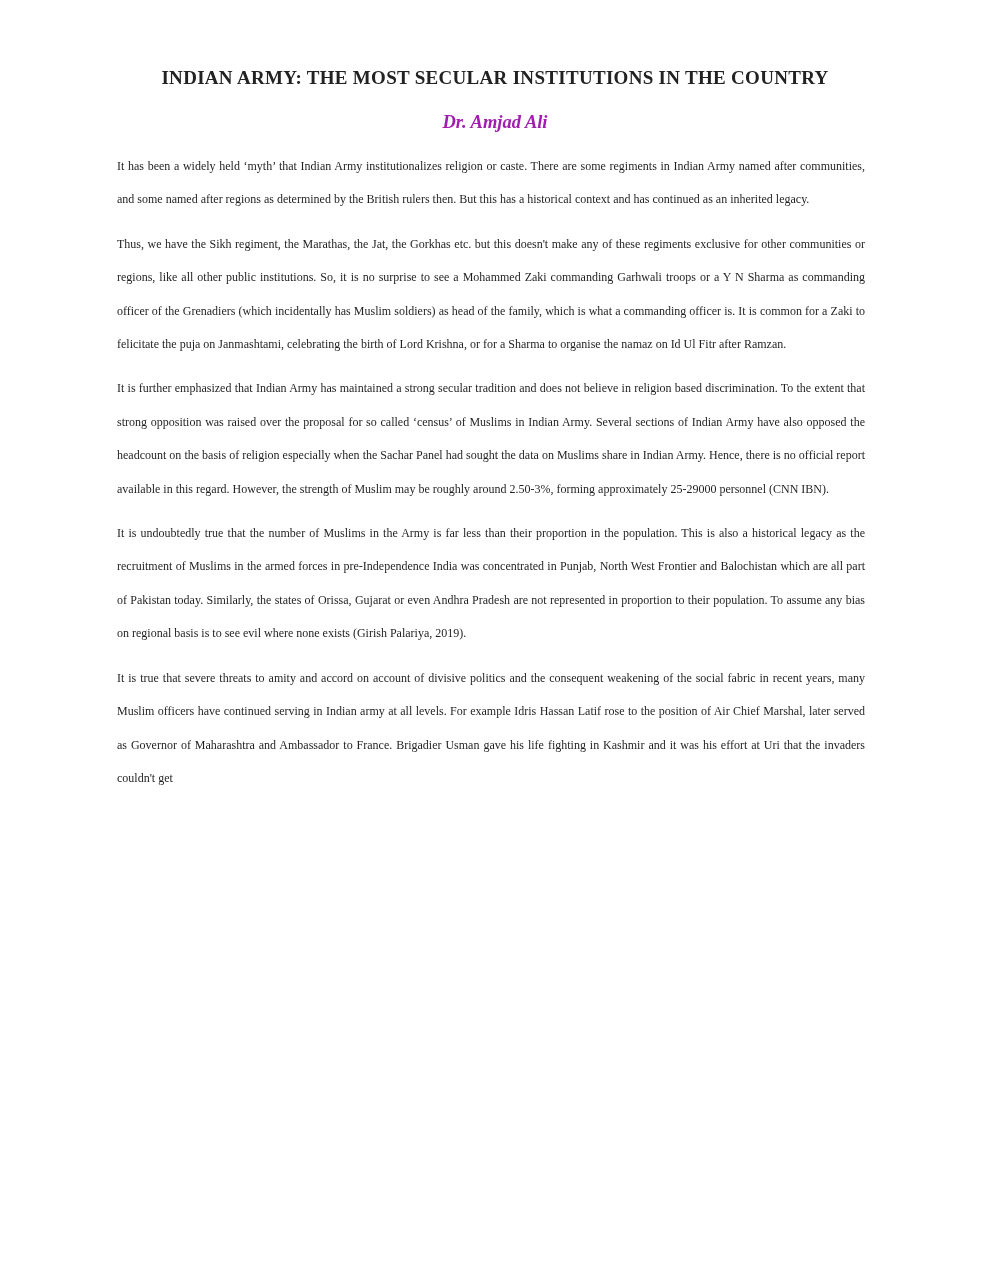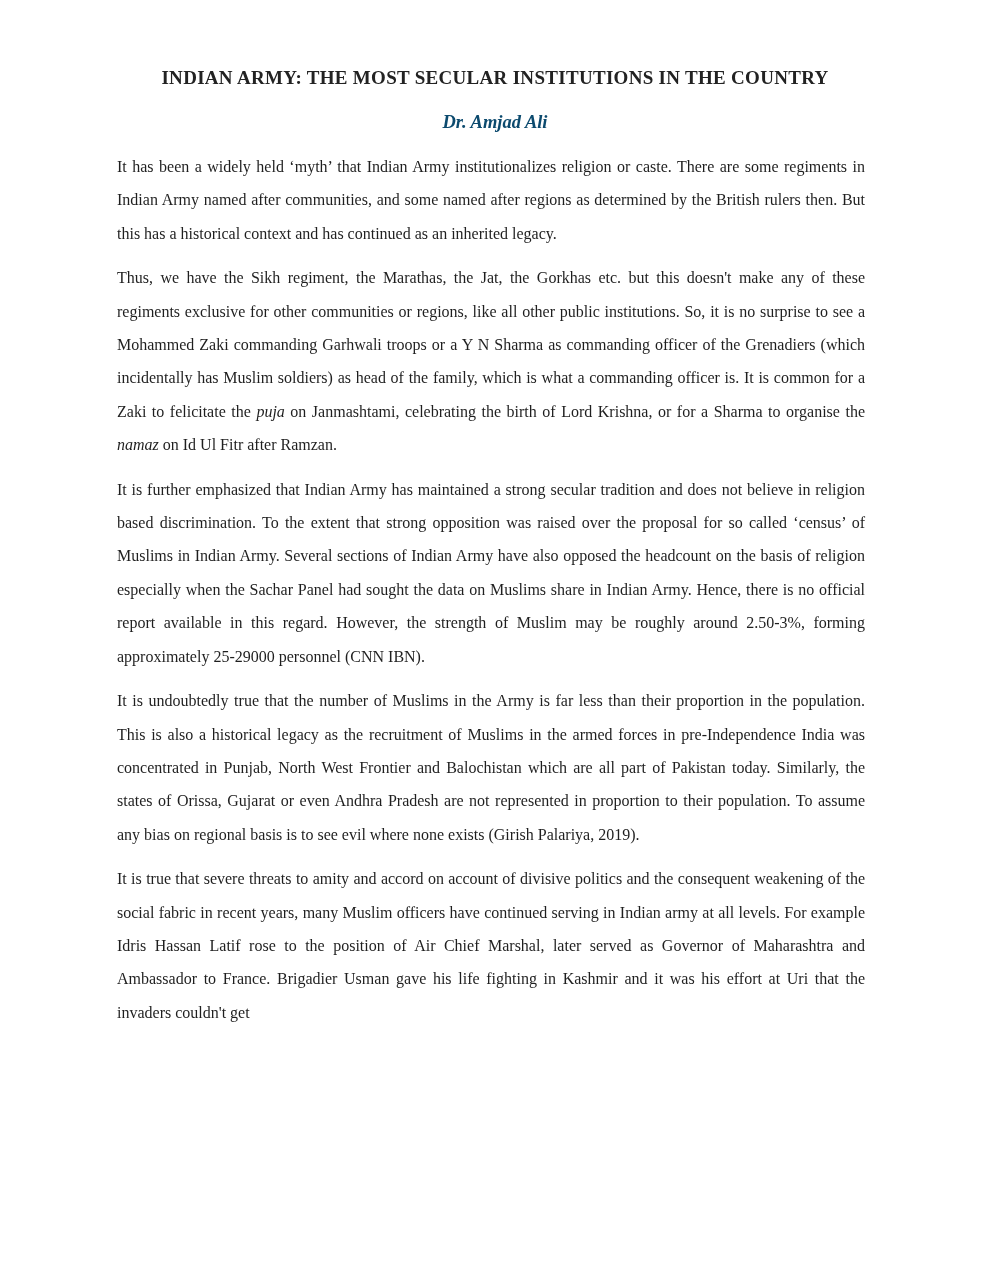--- a/index.html
+++ b/index.html
@@ -27,43 +27,42 @@
     letter-spacing: 0.3px;
     color: #222222;
   }
   .doc-author {
     margin: 16px 0 0 0;
     text-align: center;
     font-size: 18.5px;
     line-height: 28px;
     font-weight: bold;
     font-style: italic;
-    color: #0c4a6e;
+    color: #a21caf;
   }
   .section-heading {
     margin: 15px 0 0 0;
     text-align: left;
     font-size: 18px;
     line-height: 28px;
     font-weight: bold;
     letter-spacing: 0.2px;
     color: #222222;
   }
   .body-text p {
     margin: 14px 8px 0 0;
-    font-size: 16px;
+    font-size: 12px;
     line-height: 33.4px;
     text-align: justify;
     color: #1f1f1f;
   }
   .body-text p + p {
     margin-top: 11px;
   }
   .italic {
-    font-style: italic;
   }
 </style>
 </head>
 <body>
 
 <div class="page">
 
   <h1 class="doc-title">INDIAN ARMY: THE MOST SECULAR INSTITUTIONS IN THE COUNTRY</h1>
 
   <p class="doc-author">Dr. Amjad Ali</p>

